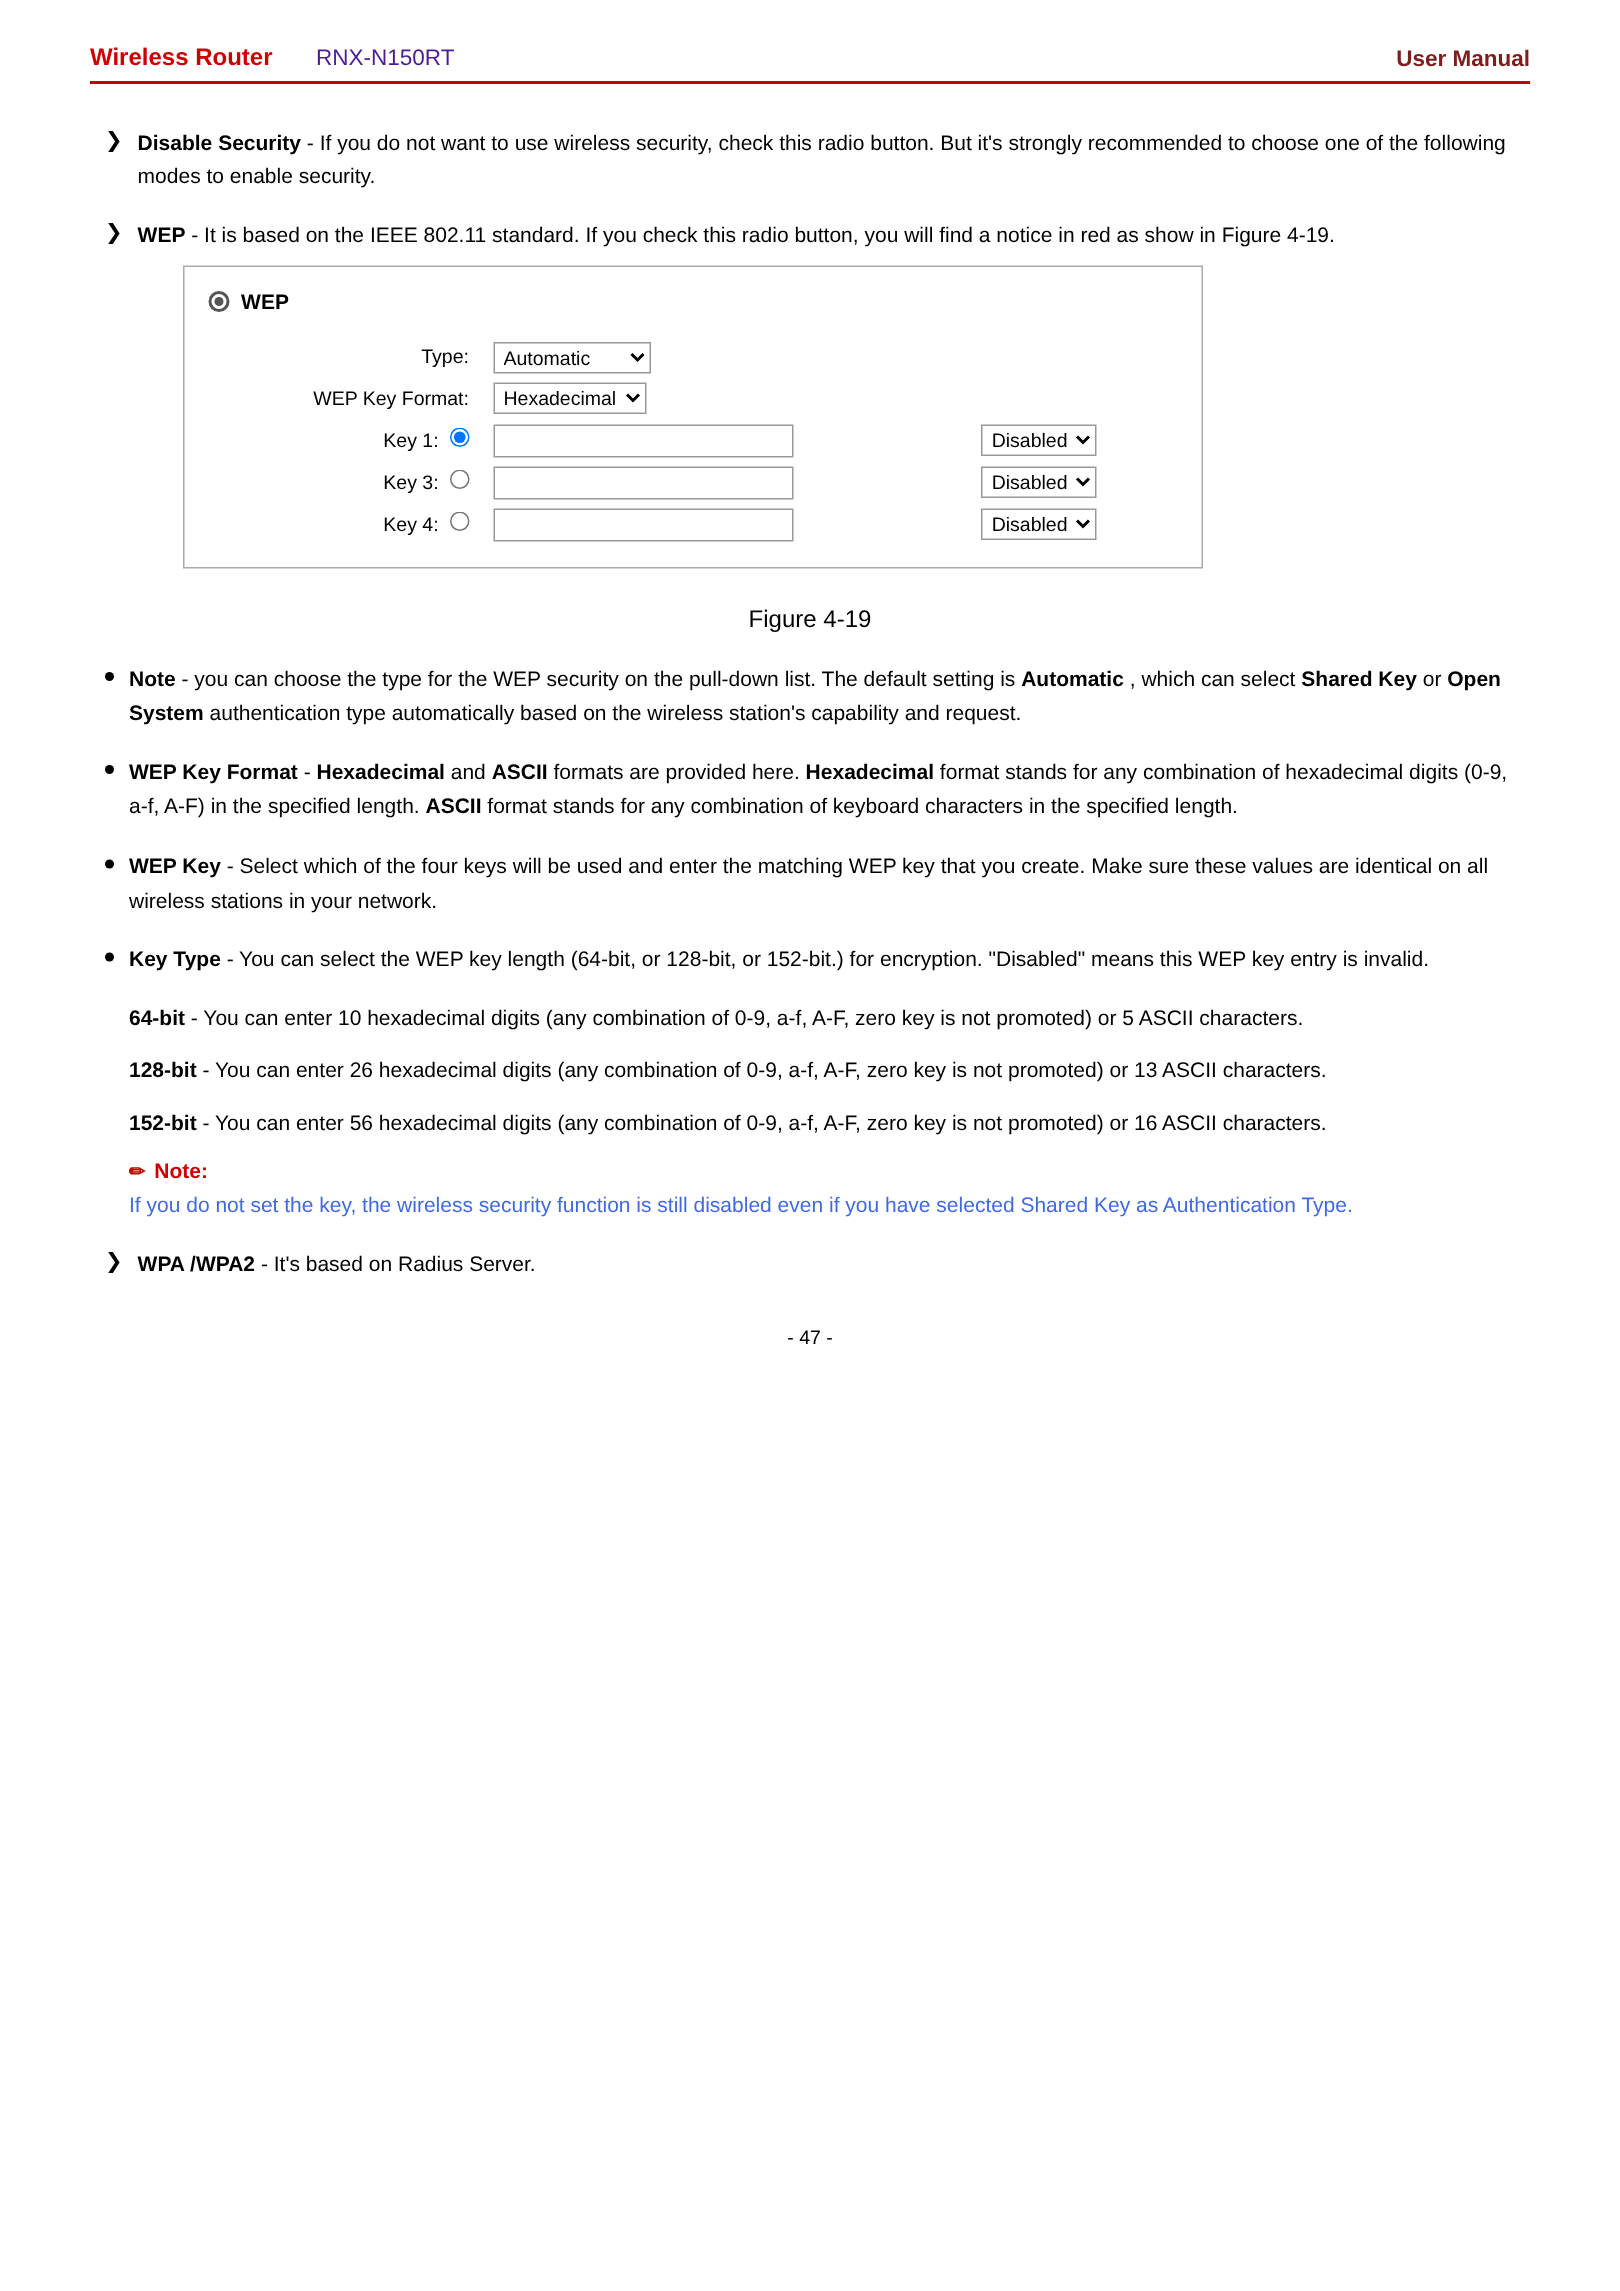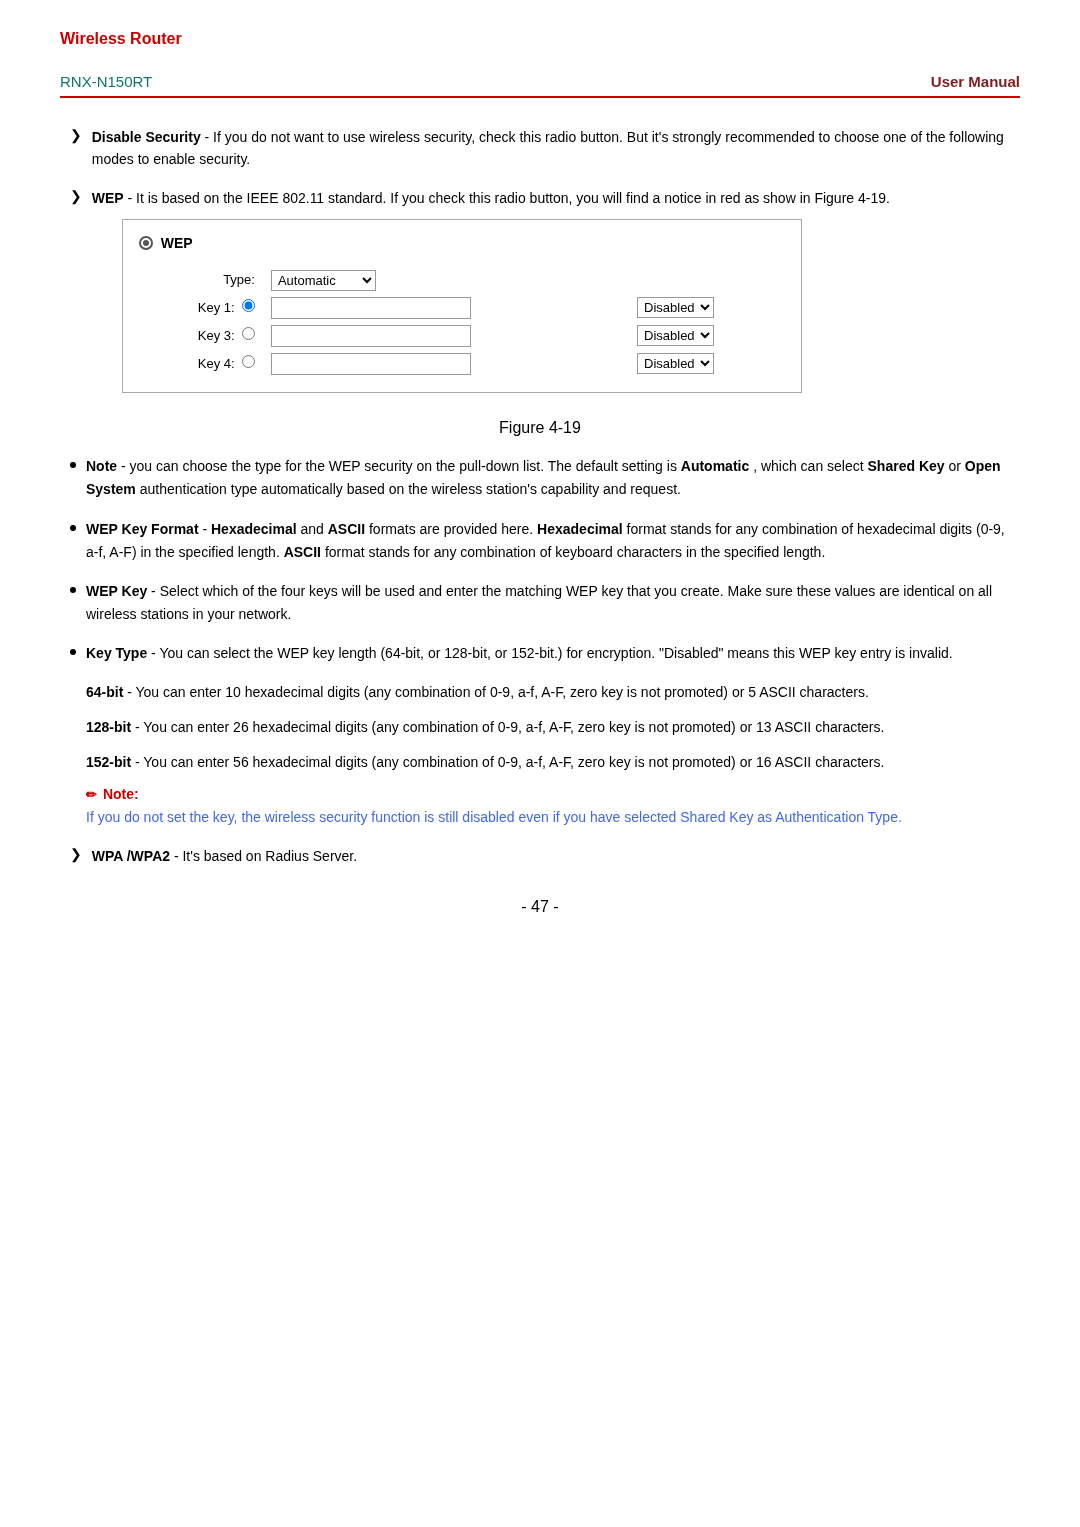--- a/index.html
+++ b/index.html
@@ -24,34 +24,33 @@
     .header {
       display: flex;
       justify-content: space-between;
       align-items: flex-end;
       padding-bottom: 6px;
       border-bottom: 2px solid #c00;
       margin-bottom: 28px;
     }
     .header-left {
       display: flex;
-      gap: 25px;
+      gap: 8px;
       align-items: baseline;
-      flex-direction: column;
     }
     .header-brand {
       color: #c00;
       font-weight: bold;
       font-size: 16px;
     }
     .header-model {
       font-size: 15px;
       font-weight: normal;
-      color: #0f766e;
-      margin-left: 0;
+      color: #4c1d95;
+      margin-left: 21px;
     }
     .header-right {
       font-size: 15px;
       font-weight: bold;
       color: #7f1d1d;
     }
 
     
     .content {
       padding: 0 10px;
@@ -220,21 +219,21 @@
     }
     .note-text {
       color: #4169e1;
       line-height: 1.65;
     }
 
     
     .page-number {
       text-align: center;
       margin-top: 30px;
-      font-size: 16px;
+      font-size: 13px;
       color: #000;
     }
 
     b { font-weight: bold; }
   </style>
 </head>
 <body>
 
 <div class="page">
 
@@ -271,20 +270,30 @@
 
           <table class="wep-table">
             <tbody>
               <tr>
                 <td class="label-cell">Type:</td>
                 <td>
                   <select>
                     <option>Automatic</option>
                     <option>Shared Key</option>
                     <option>Open System</option>
+                  </select>
+                </td>
+                <td></td>
+              </tr>
+              <tr>
+                <td class="label-cell">WEP Key Format:</td>
+                <td>
+                  <select>
+                    <option>Hexadecimal</option>
+                    <option>ASCII</option>
                   </select>
                 </td>
                 <td></td>
               </tr>
 
 
               <tr>
                 <td class="label-cell key-label">
                   Key 1: &nbsp;<input type="radio" name="wep-key-sel" checked="" style="cursor: pointer;">
                 </td>

